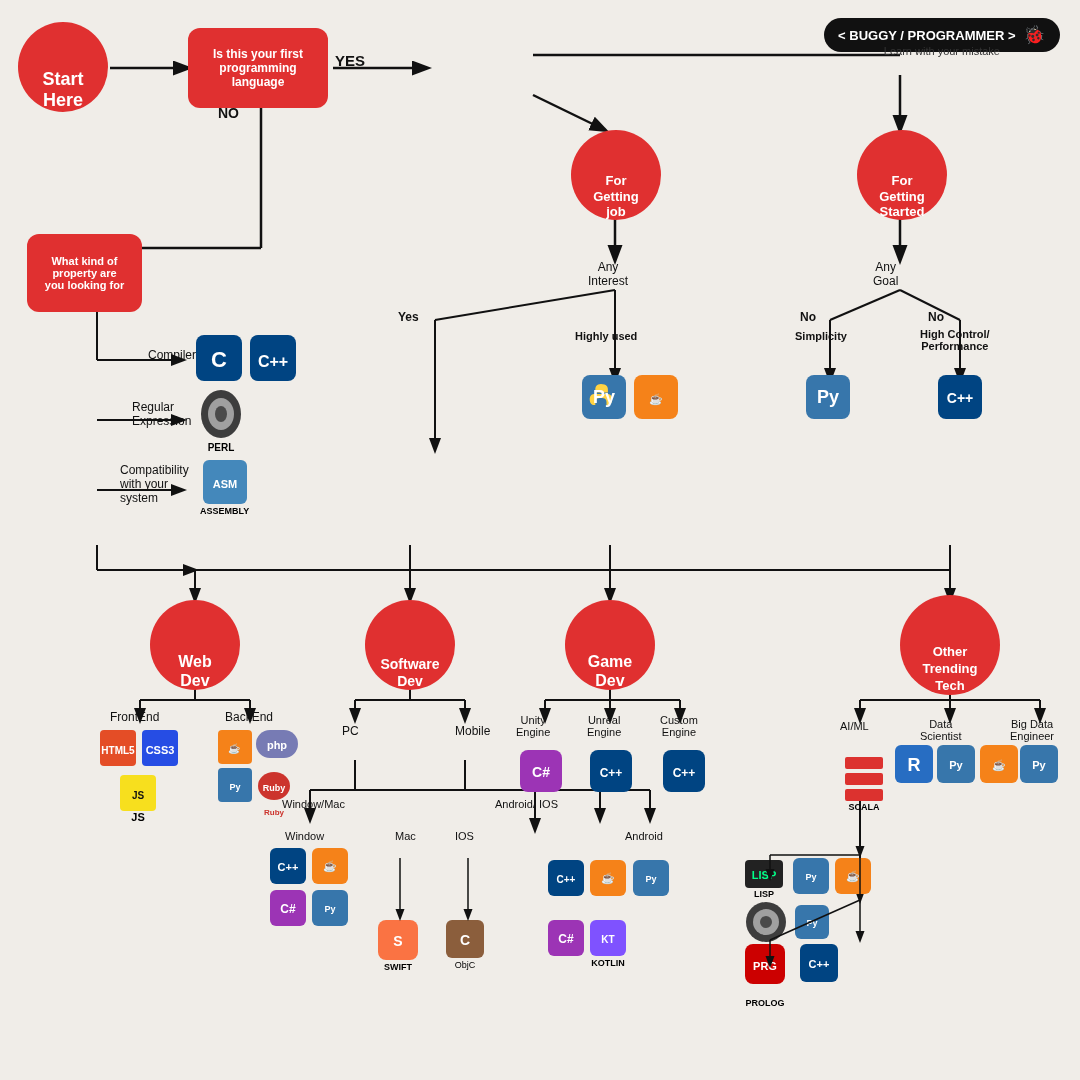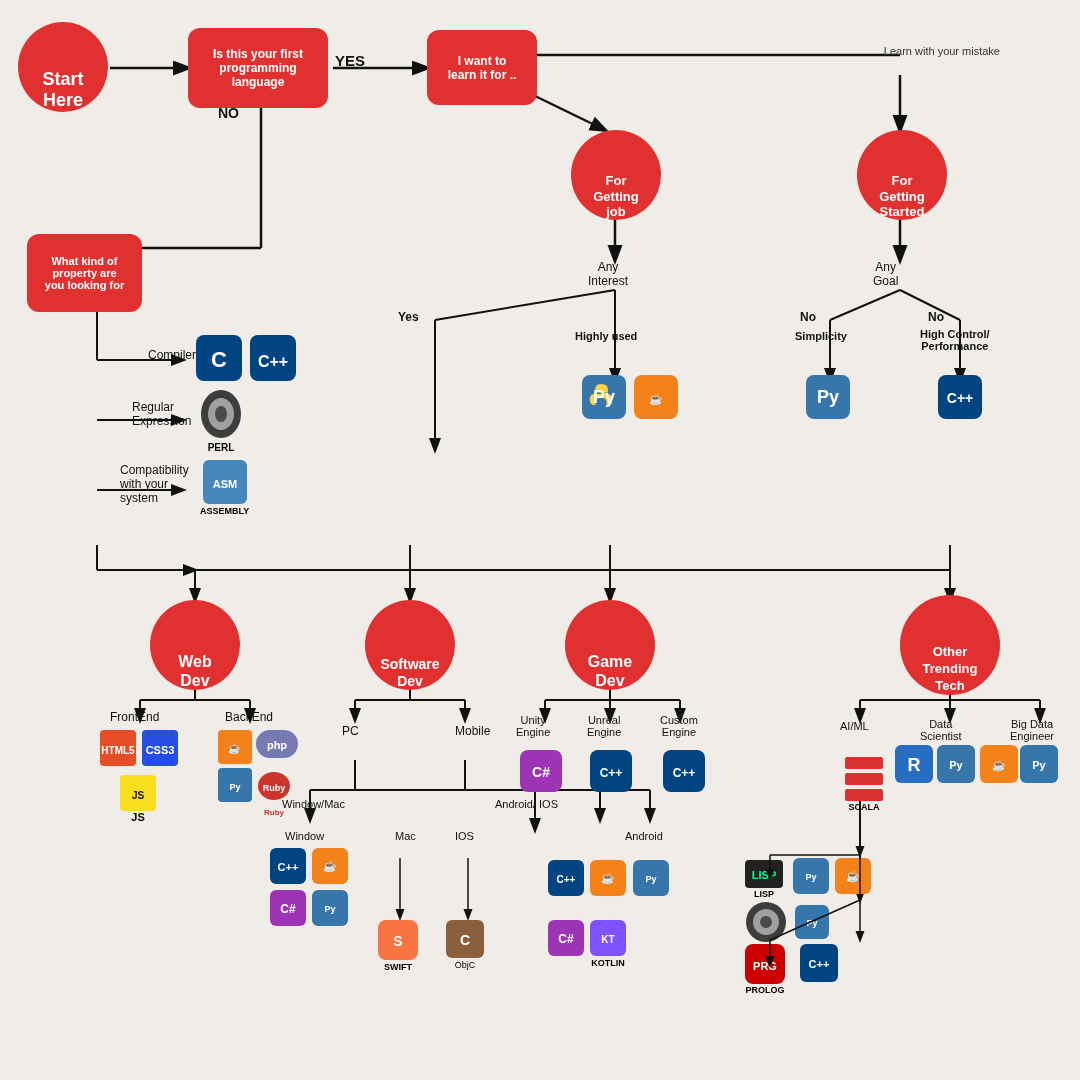--- a/index.html
+++ b/index.html
@@ -155,37 +155,38 @@
 
     <line x1="860" y1="790" x2="860" y2="900" stroke="#111" stroke-width="2" marker-end="url(#arrow)"></line>
 
     <defs>
       <marker id="arrow" markerWidth="8" markerHeight="8" refX="6" refY="3" orient="auto">
         <path d="M0,0 L0,6 L8,3 z" fill="#111"></path>
       </marker>
     </defs>
   </svg>
 
+  <div style="position:absolute;top:18px;right:20px;background:#111;color:#fff;padding:6px 14px;border-radius:20px;font-size:13px;font-weight:bold;display:flex;align-items:center;gap:8px;">
+    <span>&lt; BUGGY / PROGRAMMER &gt;</span>
+    <span style="font-size:18px;">🐞</span>
+  </div>
   <div style="position:absolute;top:45px;right:80px;font-size:11px;color:#333;">Learn with your mistake</div>
 
   <div class="node-circle red-circle" style="width:90px;height:90px;left:18px;top:22px;font-size:18px;line-height:1.2;">
     <span>Start<br>Here</span>
   </div>
 
   <div class="node-rect red-rect" style="width:140px;height:80px;left:188px;top:28px;font-size:12px;padding:18px;">
     <span style="white-space:pre-line;text-align:center;">Is this your first
 programming
 language</span>
   </div>
 
   <div class="label" style="left:335px;top:52px;font-size:15px;font-weight:bold;">YES</div>
 
-  <div class="node-rect red-rect" style="width:110px;height:75px;left:427px;top:30px;font-size:12px;padding:5px;">
-    <span>I want to<br>learn it for ..</span>
-  </div>
 
   <div class="label" style="left:218px;top:105px;font-size:14px;font-weight:bold;">NO</div>
 
   <div class="node-rect red-rect" style="width:115px;height:78px;left:27px;top:234px;font-size:11px;padding:5px;">
     <span>What kind of<br>property are<br>you looking for</span>
   </div>
 
   <div class="node-circle red-circle" style="width:90px;height:90px;left:571px;top:130px;font-size:13px;line-height:1.2;">
     <span>For<br>Getting<br>job</span>
   </div>
@@ -525,21 +526,21 @@
     </svg>
     <span style="font-size:9px;font-weight:bold;">PERL</span>
   </div>
   <div style="position:absolute;left:795px;top:905px;">
     <svg width="34" height="34">
           <rect width="34" height="34" rx="6" fill="#3776ab"></rect>
           <text x="17" y="21" text-anchor="middle" fill="white" font-size="9" font-weight="bold">Py</text>
         </svg>
   </div>
 
-  <div style="position:absolute;left:745px;top:944px;display:flex;flex-direction:column;align-items:center;gap:1px;">
+  <div style="position:absolute;left:745px;top:944px;display:flex;flex-direction:column;align-items:center;gap:14px;">
     <svg width="40" height="40" viewBox="0 0 40 40">
       <rect width="40" height="40" rx="8" fill="#cc0000"></rect>
       <text x="20" y="26" text-anchor="middle" fill="white" font-size="11" font-weight="bold">PRG</text>
     </svg>
     <span style="font-size:9px;font-weight:bold;">PROLOG</span>
   </div>
   <div style="position:absolute;left:800px;top:944px;">
     <svg width="38" height="38">
           <rect width="38" height="38" rx="6" fill="#004482"></rect>
           <text x="19" y="24" text-anchor="middle" fill="white" font-size="11" font-weight="bold">C++</text>

